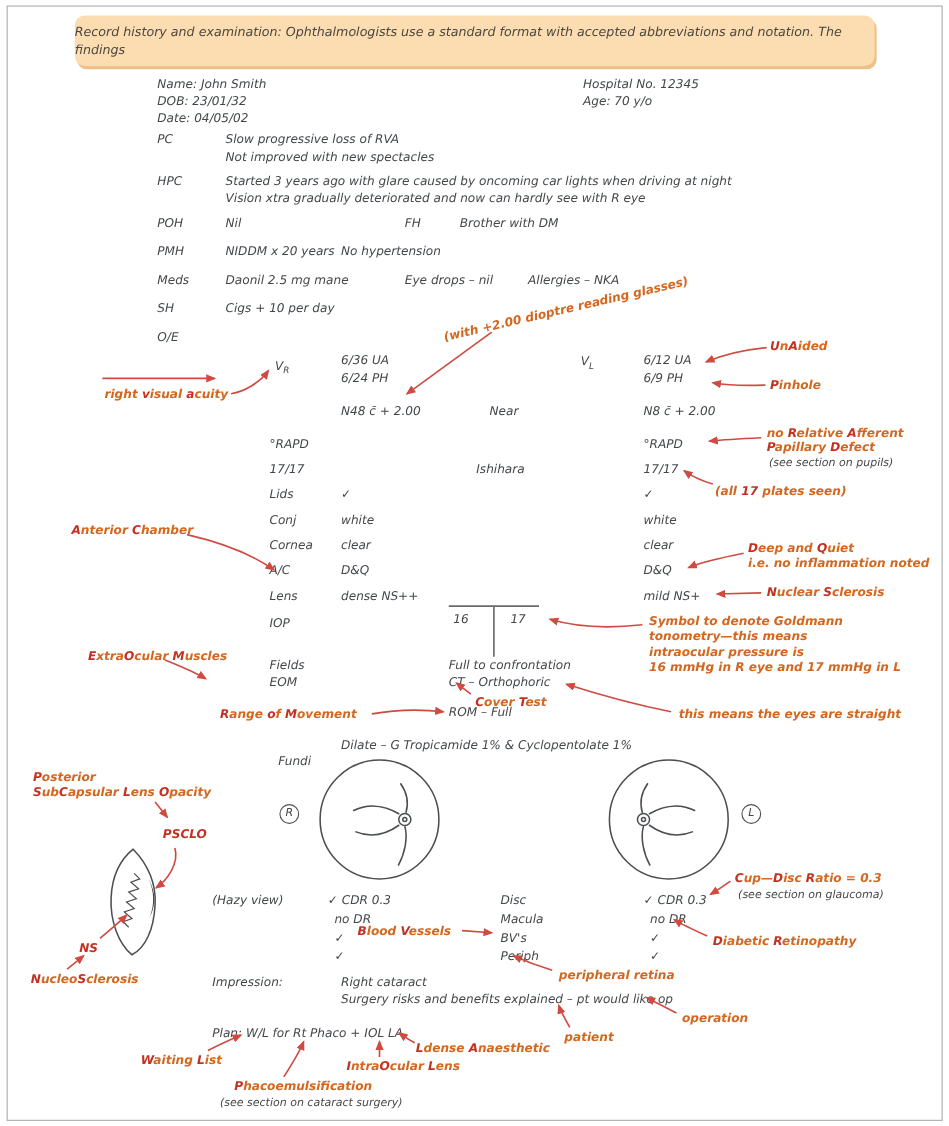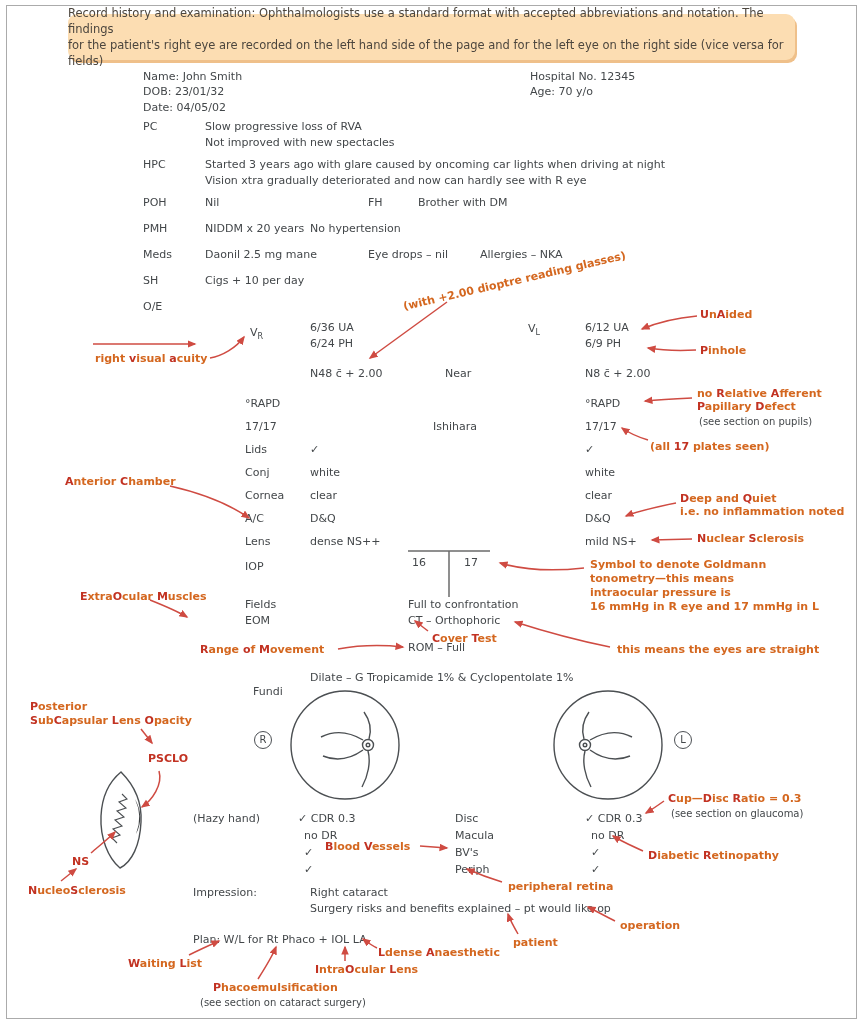--- a/index.html
+++ b/index.html
@@ -1,17 +1,17 @@
 <!DOCTYPE html>
 <html><head>
 <meta charset="utf-8">
 <style>
   html,body{margin:0;padding:0;background:#ffffff;}
   #page{position:relative;width:863px;height:1024px;background:#ffffff;
-        font-family:"DejaVu Sans",sans-serif;overflow:hidden;}
+        font-family:"DejaVu Sans",sans-serif;overflow:hidden;font-style:italic;}
   .frame{position:absolute;left:6px;top:5px;width:849px;height:1012px;border:1px solid #ababab;}
   .note-box{position:absolute;left:68px;top:14px;width:727px;height:46px;background:#fcddb2;
             border-radius:9px;box-shadow:2px 3px 0 #efc08a;display:flex;flex-direction:column;
             justify-content:center;align-items:center;color:#4c463e;font-size:11.5px;line-height:16px;}
   .t{position:absolute;white-space:nowrap;color:#43474a;font-size:11px;line-height:13px;}
   .small{font-size:10px;}
   .o{position:absolute;white-space:nowrap;color:#d4671f;font-weight:bold;font-size:11px;line-height:13px;}
   .o .rc{color:#c23222;}
   .tilt{transform:rotate(-13deg);transform-origin:left bottom;}
   sub{font-size:8px;}
@@ -20,21 +20,20 @@
   svg.overlay{position:absolute;left:0;top:0;pointer-events:none;}
 </style>
 </head>
 <body>
 
 <div id="page">
   <div class="frame"></div>
 
   <div class="note-box">
     <div>Record history and examination: Ophthalmologists use a standard format with accepted abbreviations and notation. The findings</div>
-    <div>for the patient's right eye are recorded on the left hand side of the page and for the left eye on the right side (vice versa for fields)</div>
   </div>
 
   <span class="t" style="left:143px;top:70px">Name: John Smith</span>
   <span class="t" style="left:143px;top:85px">DOB: 23/01/32</span>
   <span class="t" style="left:143px;top:101px">Date: 04/05/02</span>
   <span class="t" style="left:530px;top:70px">Hospital No. 12345</span>
   <span class="t" style="left:530px;top:85px">Age: 70 y/o</span>
 
   <span class="t" style="left:143px;top:120px">PC</span>
   <span class="t" style="left:205px;top:120px">Slow progressive loss of RVA</span>
@@ -96,21 +95,21 @@
   <span class="t" style="left:245px;top:598px">Fields</span>
   <span class="t" style="left:408px;top:598px">Full to confrontation</span>
   <span class="t" style="left:245px;top:614px">EOM</span>
   <span class="t" style="left:408px;top:614px">CT – Orthophoric</span>
   <span class="t" style="left:408px;top:641px">ROM – Full</span>
 
   <span class="t" style="left:310px;top:671px">Dilate – G Tropicamide 1% &amp; Cyclopentolate 1%</span>
   <span class="t" style="left:253px;top:685px">Fundi</span>
   <span class="badge" style="left:254px;top:731px">R</span>
   <span class="badge" style="left:674px;top:731px">L</span>
-  <span class="t" style="left:193px;top:812px">(Hazy hand)</span>
+  <span class="t" style="left:193px;top:812px">(Hazy view)</span>
 
   <span class="t" style="left:298px;top:812px">✓ CDR 0.3</span>
   <span class="t" style="left:304px;top:829px">no DR</span>
   <span class="t" style="left:304px;top:846px">✓</span>
   <span class="t" style="left:304px;top:863px">✓</span>
   <span class="t" style="left:455px;top:812px">Disc</span>
   <span class="t" style="left:455px;top:829px">Macula</span>
   <span class="t" style="left:455px;top:846px">BV's</span>
   <span class="t" style="left:455px;top:863px">Periph</span>
   <span class="t" style="left:585px;top:812px">✓ CDR 0.3</span>

